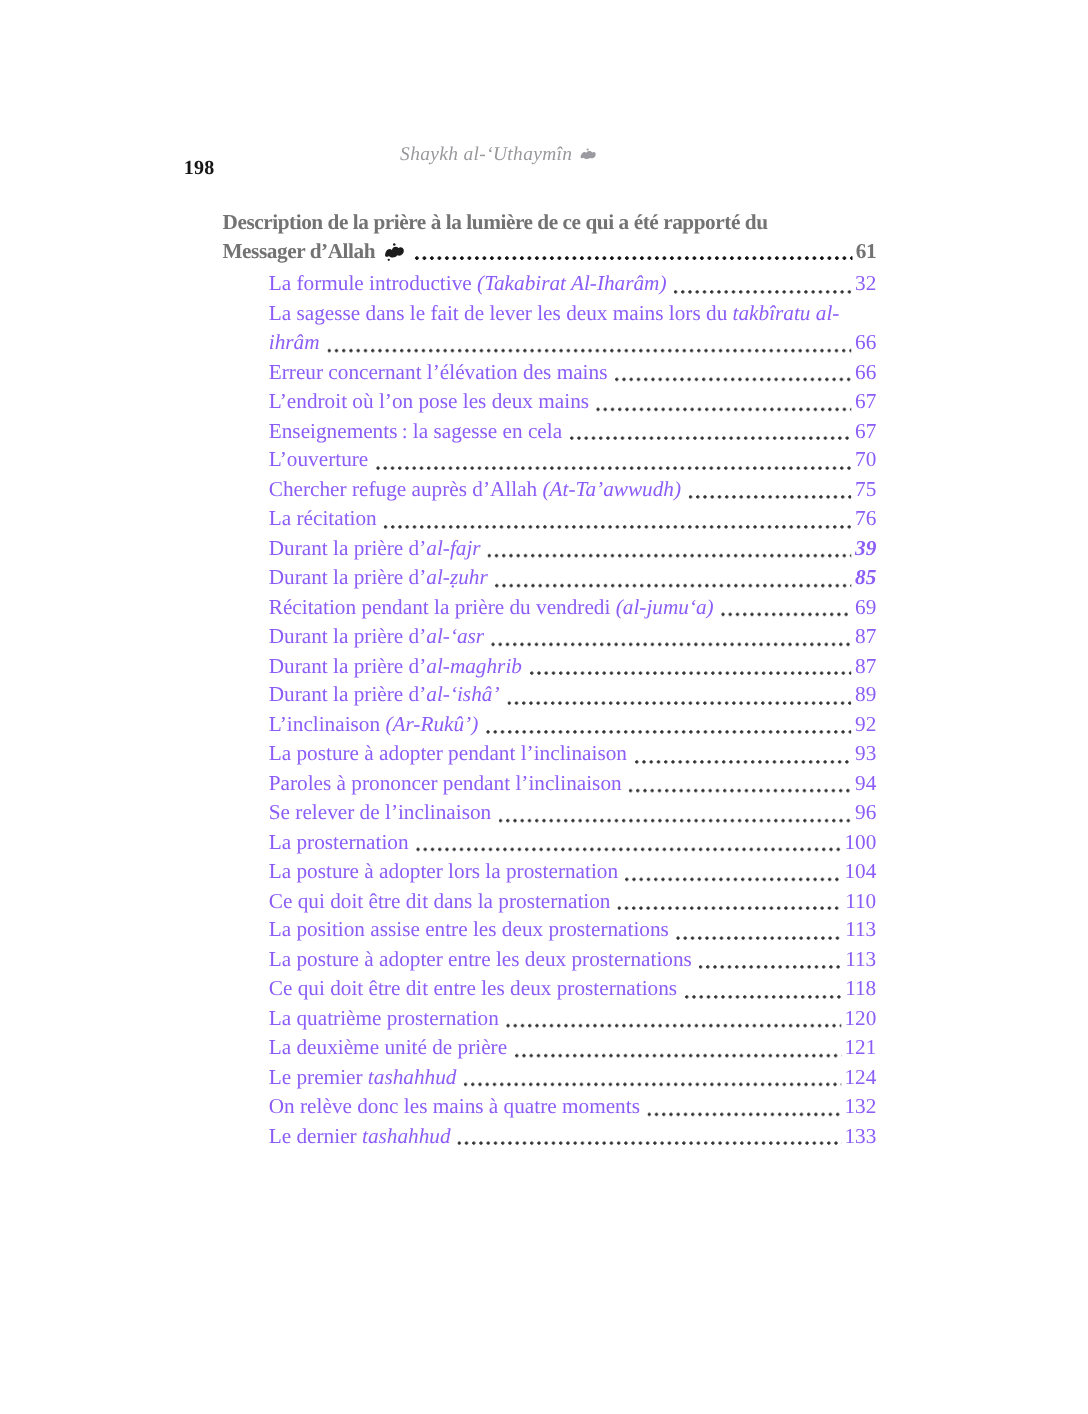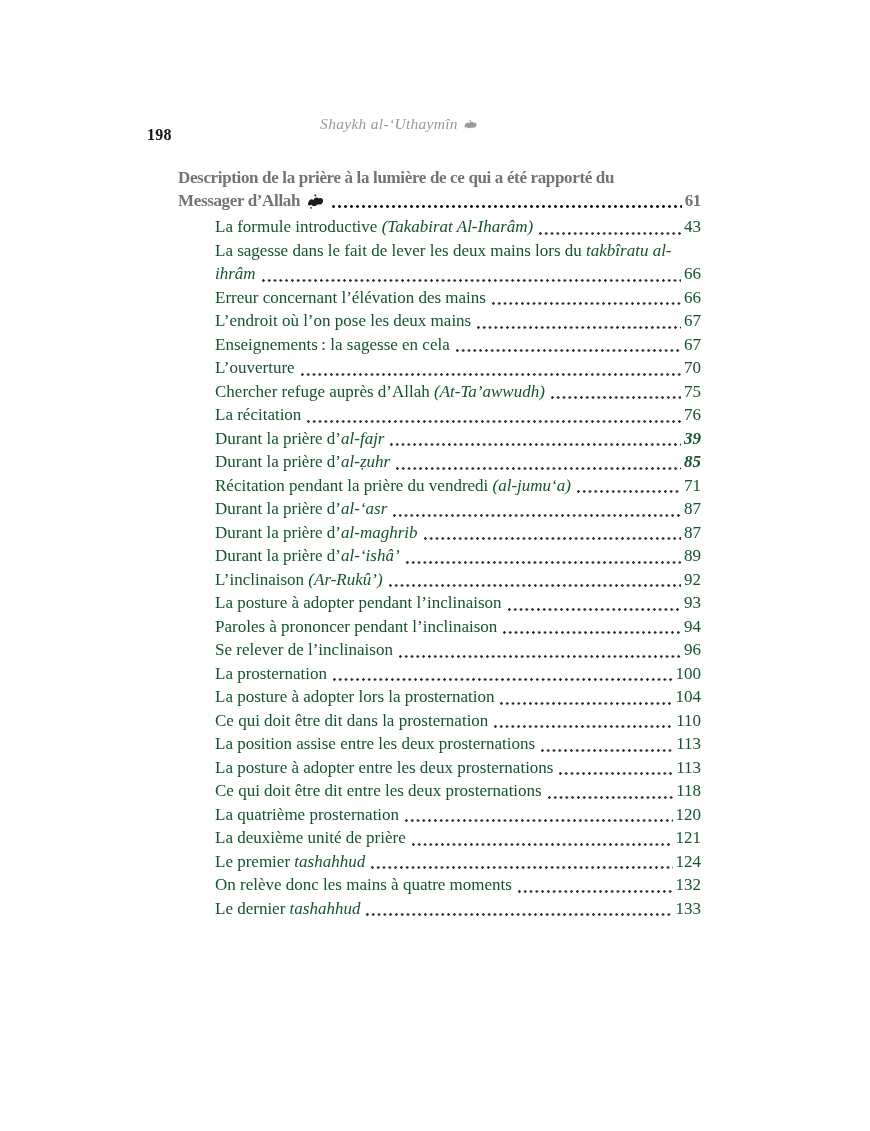--- a/index.html
+++ b/index.html
@@ -26,21 +26,21 @@
   .sh-icon{align-self:center;margin:2px 1px 0 6px;flex:0 0 auto;}
   .leader{
     flex:1 1 auto;align-self:flex-end;height:3px;margin:0 3px 4px 6px;min-width:18px;
     background-image:radial-gradient(circle at 1.4px 1.5px,#2e2e2e 1.05px,rgba(0,0,0,0) 1.5px);
     background-size:5.8px 3px;background-repeat:repeat-x;background-position:left bottom;
   }
   .section-heading .leader{
     background-image:radial-gradient(circle at 1.5px 1.5px,#161616 1.2px,rgba(0,0,0,0) 1.6px);
     background-size:6px 3px;
   }
-  .entries{margin-left:37px;margin-top:3px;color:#14532d;}
+  .entries{margin-left:37px;margin-top:3px;color:#8b5cf6;}
   .toc-entry{line-height:23.5px;}
   .entry-preline{white-space:nowrap;}
   .entry-main{display:flex;align-items:baseline;}
   .entry-label{white-space:nowrap;flex:0 0 auto;}
   .entry-page{white-space:nowrap;flex:0 0 auto;}
   .it{font-style:italic;}
   .bold-italic{font-weight:700;font-style:italic;}
 </style>
 </head>
 <body>
@@ -70,21 +70,21 @@
         <span class="leader"></span>
         <span class="entry-page">61</span>
       </div>
     </div>
 
     <div class="entries" id="toc-entries">
   <div class="toc-entry">
     <div class="entry-main">
       <span class="entry-label"><span>La formule introductive </span><span class="it">(Takabirat Al-Iharâm)</span></span>
       <span class="leader"></span>
-      <span class="entry-page">43</span>
+      <span class="entry-page">32</span>
     </div>
   </div>
 
   <div class="toc-entry">
     <div class="entry-preline"><span>La sagesse dans le fait de lever les deux mains lors du </span><span class="it">takbîratu al-</span></div>
           <div class="entry-main">
       <span class="entry-label"><span class="it">ihrâm</span></span>
       <span class="leader"></span>
       <span class="entry-page">66</span>
     </div>
@@ -151,21 +151,21 @@
       <span class="entry-label"><span>Durant la prière d’</span><span class="it">al-ẓuhr</span></span>
       <span class="leader"></span>
       <span class="entry-page bold-italic">85</span>
     </div>
   </div>
 
   <div class="toc-entry">
     <div class="entry-main">
       <span class="entry-label"><span>Récitation pendant la prière du vendredi </span><span class="it">(al-jumu‘a)</span></span>
       <span class="leader"></span>
-      <span class="entry-page">71</span>
+      <span class="entry-page">69</span>
     </div>
   </div>
 
   <div class="toc-entry">
     <div class="entry-main">
       <span class="entry-label"><span>Durant la prière d’</span><span class="it">al-‘asr</span></span>
       <span class="leader"></span>
       <span class="entry-page">87</span>
     </div>
   </div>

